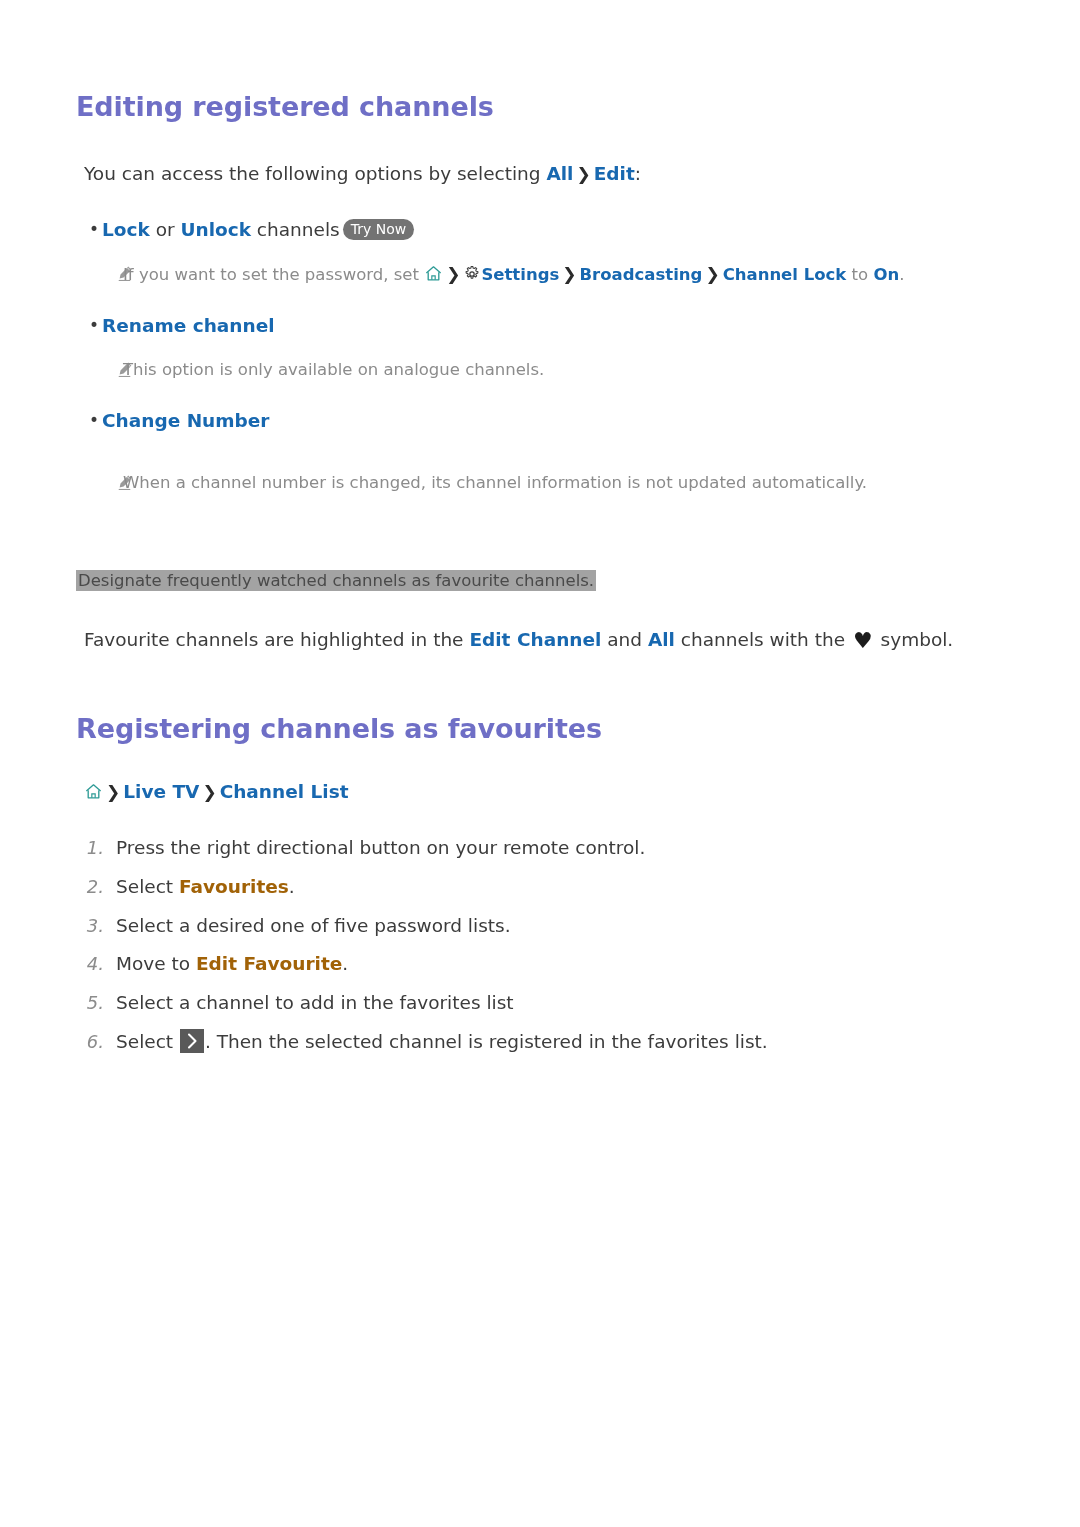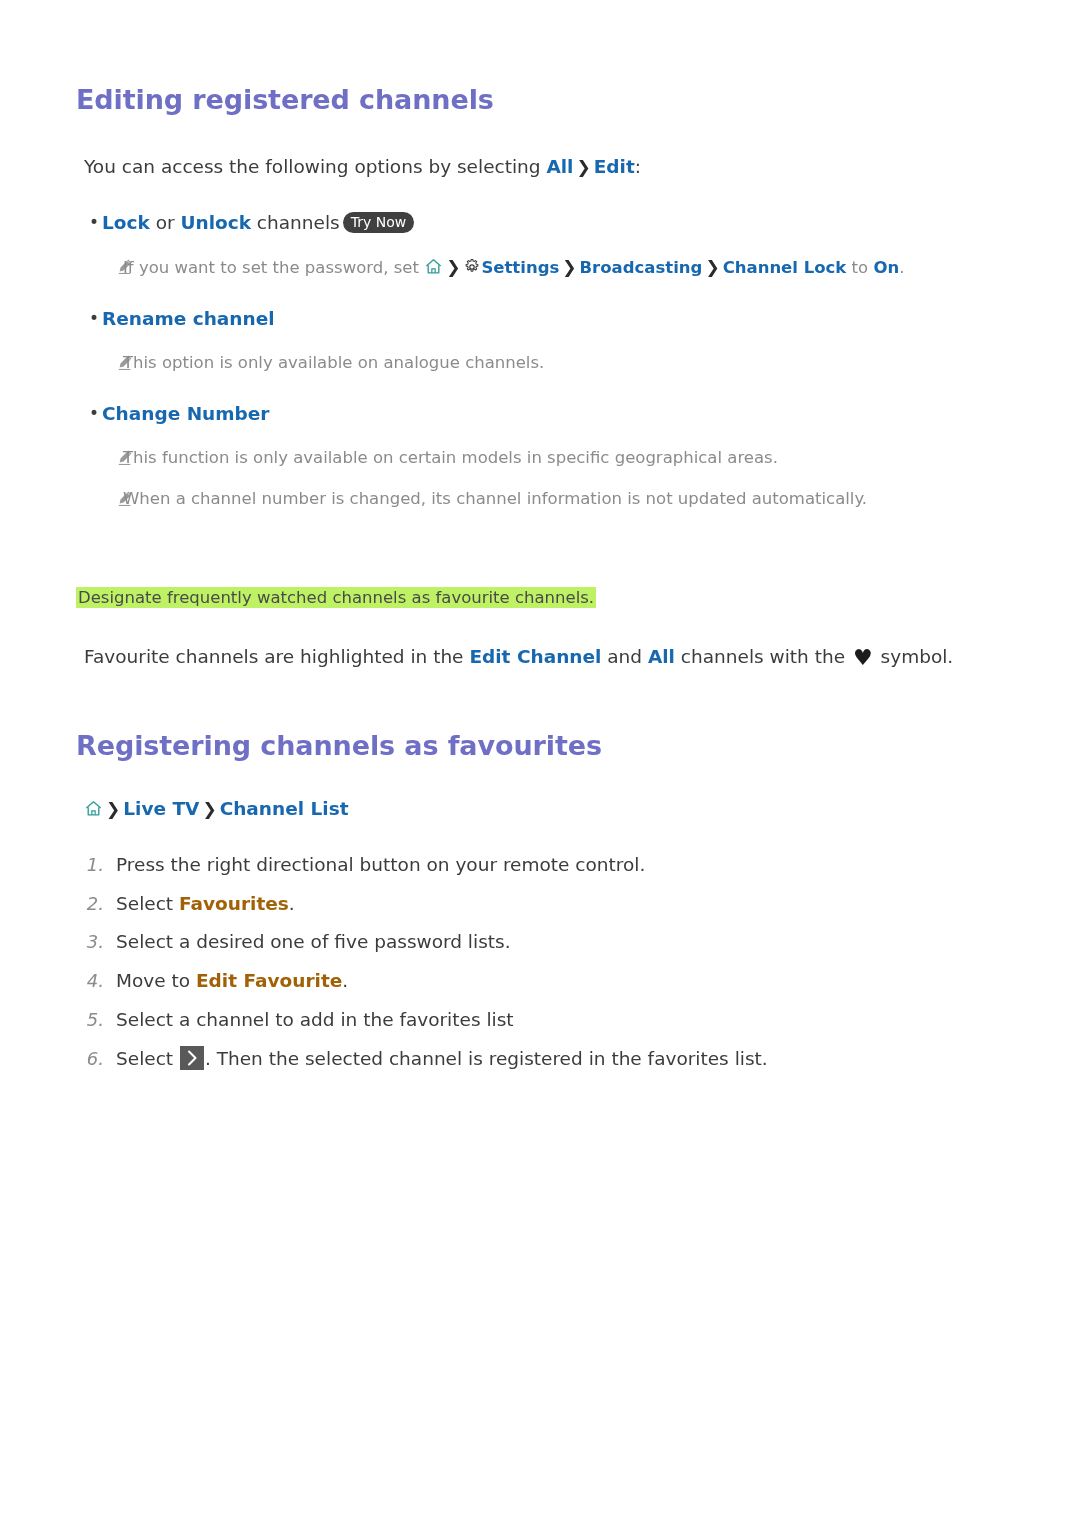--- a/index.html
+++ b/index.html
@@ -18,21 +18,21 @@
     position: relative;
     width: 1080px;
     height: 1527px;
     overflow: hidden;
     padding: 0;
     box-sizing: border-box;
   }
   .content {
     position: absolute;
     left: 76px;
-    top: 8px;
+    top: 15px;
     width: 940px;
   }
 
   
   h2.sect-h2 {
     font-size: 27px;
     font-weight: bold;
     color: #6f6fc6;
     margin: 0;
     padding: 0;
@@ -46,21 +46,21 @@
     margin: 0;
     padding: 0;
     letter-spacing: -0.2px;
     line-height: 1.2;
   }
   .subtitle {
     font-size: 16.5px;
     color: #4a4a4a;
     line-height: 1.35;
     display: inline;
-    background: #bef264;
+    background: #a3a3a3;
     box-decoration-break: clone;
     -webkit-box-decoration-break: clone;
     padding: 1px 2px;
   }
   .subtitle-wrap { margin: 0; padding: 0; }
 
   
   p.body-line {
     font-size: 18.5px;
     color: #3c3c3c;
@@ -119,21 +119,21 @@
   .note-text {
     flex: 1;
     line-height: 1.45;
     color: #8b8b8b;
   }
   .note-text .lnk { color: #1868b0; font-weight: bold; }
 
   
   .try-now {
     display: inline-block;
-    background: #404040;
+    background: #737373;
     color: #ffffff;
     font-size: 14px;
     font-weight: normal;
     border-radius: 11px;
     padding: 1px 8px 2px 8px;
     line-height: 1.3;
     position: relative;
     top: -2px;
     margin-left: 3px;
   }
@@ -277,41 +277,31 @@
 
     <div class="bullet-row">
       <div class="bullet-dot">•</div>
       <div class="bullet-text">
         <span class="lnk">Change Number</span>
       </div>
     </div>
 
     <div class="sp-18"></div>
 
+
+    <div class="sp-18"></div>
+
     <div class="note-row">
       <div class="note-icon">
         <svg class="ico ico-pencil" viewBox="0 0 20 20" aria-hidden="true">
           <path d="M14.4 1.9l3.7 3.7-9.2 9.2-4.6 1 1-4.6 9.1-9.3z" fill="#9a9a9a"></path>
           <path d="M3.2 18.2h13.6" stroke="#9a9a9a" stroke-width="1.3" fill="none"></path>
           <path d="M13.2 3.1l3.7 3.7" stroke="#ffffff" stroke-width="0.9" fill="none"></path>
         </svg>
       </div>
-      <div class="note-text">This function is only available on certain models in specific geographical areas.</div>
-    </div>
-
-    <div class="sp-18"></div>
-
-    <div class="note-row">
-      <div class="note-icon">
-        <svg class="ico ico-pencil" viewBox="0 0 20 20" aria-hidden="true">
-          <path d="M14.4 1.9l3.7 3.7-9.2 9.2-4.6 1 1-4.6 9.1-9.3z" fill="#9a9a9a"></path>
-          <path d="M3.2 18.2h13.6" stroke="#9a9a9a" stroke-width="1.3" fill="none"></path>
-          <path d="M13.2 3.1l3.7 3.7" stroke="#ffffff" stroke-width="0.9" fill="none"></path>
-        </svg>
-      </div>
       <div class="note-text">When a channel number is changed, its channel information is not updated automatically.</div>
     </div>
 
     <div class="sp-48"></div>
     <div class="sp-20"></div>
 
 
     <div class="sp-8"></div>
 
     <div class="subtitle-wrap">

